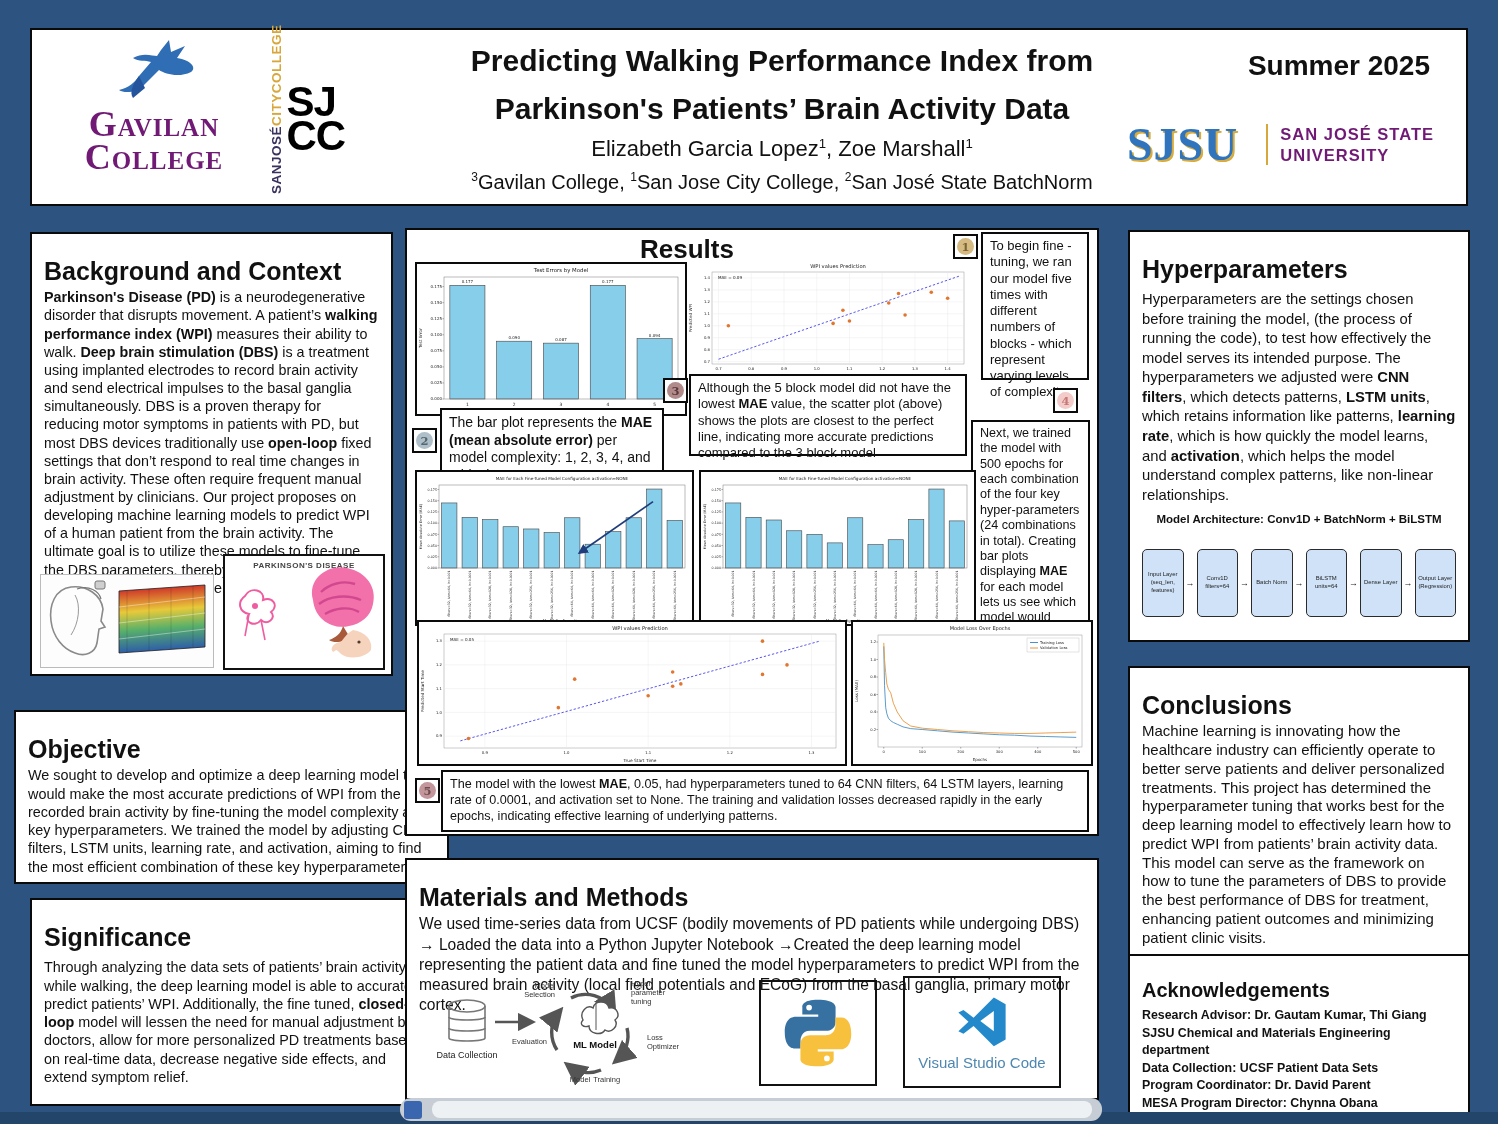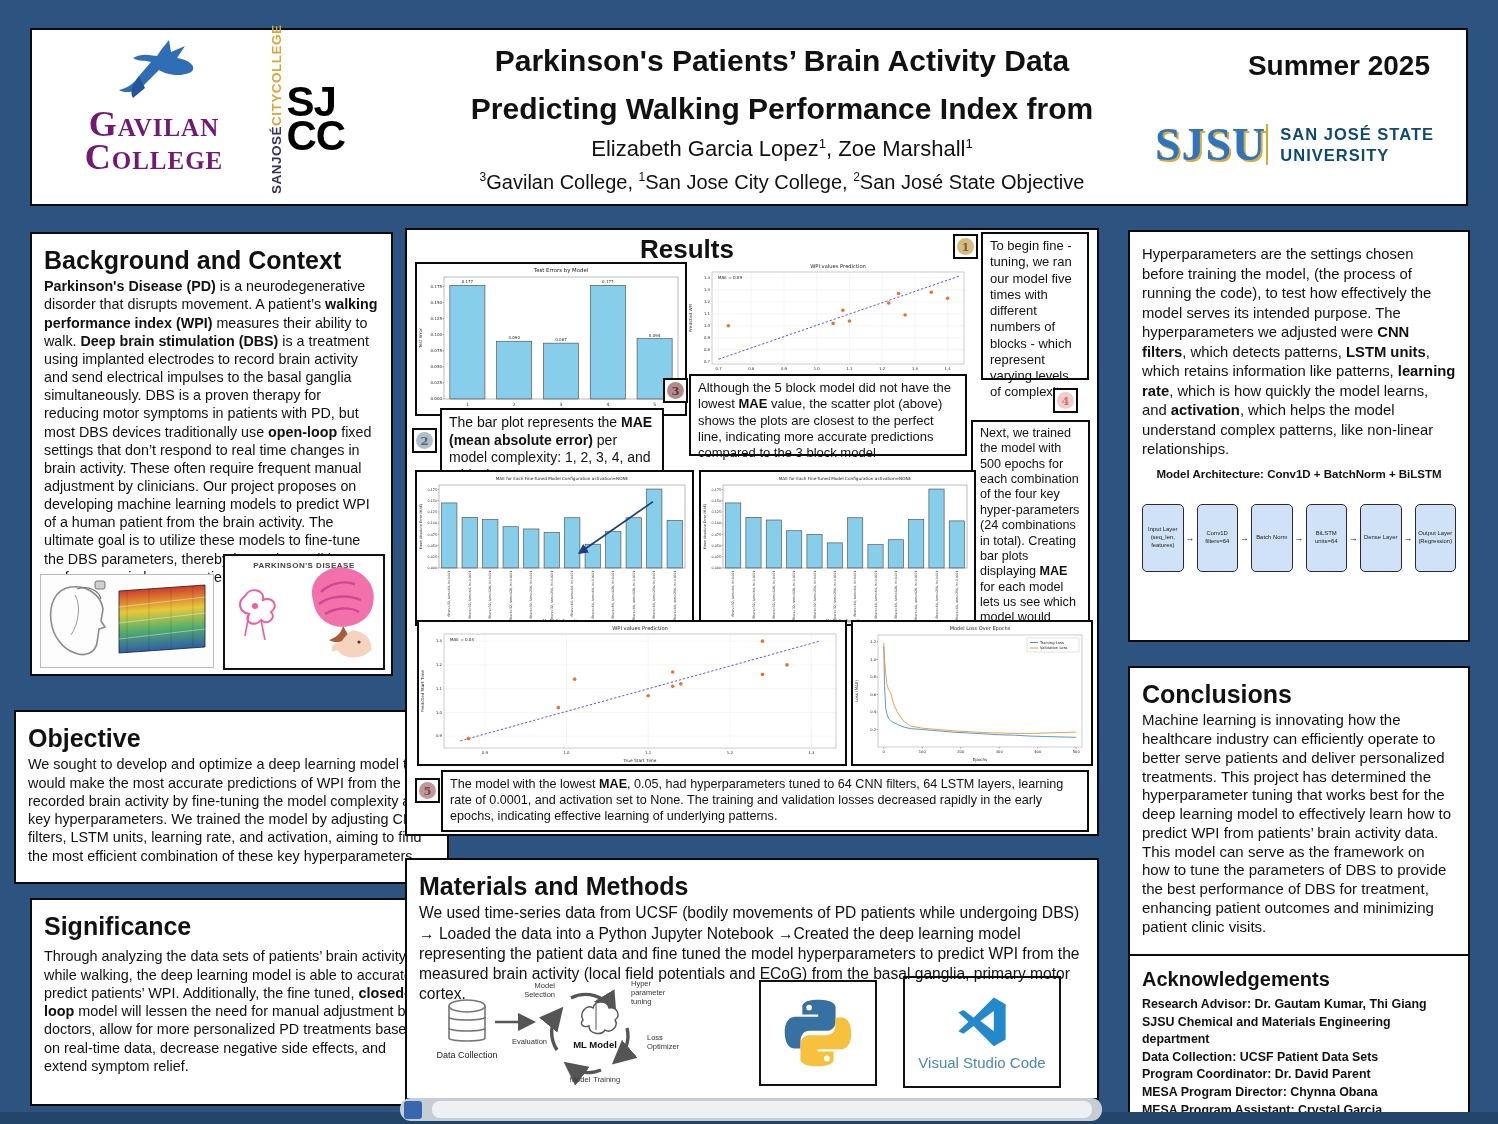--- a/index.html
+++ b/index.html
@@ -1,36 +1,36 @@
 <!DOCTYPE html>
 <html><head>
 <meta charset="utf-8">
 <style>
   html,body{margin:0;padding:0;background:#2b5480;}
   .poster{position:relative;width:1498px;height:1124px;background:#2d5481;font-family:"Liberation Sans",sans-serif;overflow:hidden;color:#111;}
-  .panel{position:absolute;background:#fff;border:2px solid #0a0a0a;box-sizing:border-box;padding:13px 12px;}
+  .panel{position:absolute;background:#fff;border:2px solid #0a0a0a;box-sizing:border-box;padding:24px 12px;}
   .hd{font-weight:bold;font-size:25px;margin:0 0 4px 0;line-height:1.05;}
   .body-txt{font-size:14.4px;line-height:1.27;}
   .notebox{position:absolute;background:#fff;border:2px solid #0a0a0a;box-sizing:border-box;padding:4px 7px;font-size:13px;line-height:1.25;}
   .nbadge{position:absolute;width:25px;height:25px;background:#fff;border:2px solid #0a0a0a;box-sizing:border-box;display:flex;align-items:center;justify-content:center;}
   .nbadge .circ{width:17px;height:17px;border-radius:50%;display:flex;align-items:center;justify-content:center;font-size:11.5px;font-weight:bold;font-family:"DejaVu Serif",serif;}
   .chartbox{position:absolute;background:#fff;border:2px solid #0a0a0a;box-sizing:border-box;overflow:hidden;}
   .plainchart{position:absolute;background:#fff;overflow:hidden;}
   .ctitle{position:absolute;left:0;right:0;text-align:center;font-size:26px;font-weight:bold;}
   .arch-row{display:flex;align-items:center;justify-content:center;margin-top:24px;}
   .arch-box{width:47px;height:66px;background:#cfe2f8;border:1px solid #2b2b2b;border-radius:5px;display:flex;flex-direction:column;align-items:center;justify-content:center;font-size:5.9px;text-align:center;line-height:1.35;color:#222;}
   .arch-arrow{font-size:9px;margin:0 2px;color:#222;}
   .arch-title{text-align:center;font-weight:bold;font-size:11.5px;margin-top:8px;}
   .ack-line{font-size:12.4px;font-weight:600;line-height:1.42;}
   sup{font-size:60%;}
   .logo-gavilan-text{color:#701a75;font-weight:bold;font-variant:small-caps;font-size:36px;line-height:0.92;letter-spacing:1px;font-family:"Liberation Serif",serif;}
   .sjcc-big{color:#000000;font-weight:800;font-size:42px;line-height:0.82;font-family:"Liberation Sans",sans-serif;letter-spacing:-1px;}
   .sjcc-vert{writing-mode:vertical-rl;transform:rotate(180deg);font-weight:bold;font-size:13.5px;letter-spacing:0.5px;line-height:1;}
   .sjsu-acr{font-size:46px;font-weight:bold;color:#2f74bd;text-shadow:2px 2px 0 #d8ab3c;letter-spacing:1px;font-family:"Liberation Serif",serif;}
-  .sjsu-name{color:#0c4a6e;font-weight:bold;font-size:16.5px;letter-spacing:1px;line-height:1.25;border-left:2.5px solid #d8a73c;padding-left:12px;margin-left:0;}
+  .sjsu-name{color:#701a75;font-weight:bold;font-size:16.5px;letter-spacing:1px;line-height:1.25;border-left:2.5px solid #d8a73c;padding-left:12px;margin-left:28px;}
   .scroll-track{position:absolute;left:400px;top:1098px;width:702px;height:23px;background:#c7cdd5;border-radius:11px;}
   .scroll-thumb{position:absolute;left:432px;top:1101px;width:660px;height:17px;background:#eef1f4;border-radius:8px;}
   .scroll-btn{position:absolute;left:404px;top:1101px;width:18px;height:18px;background:#3a66b0;border-radius:3px;}
   .bottom-band{position:absolute;left:0;bottom:0;width:100%;height:12px;background:#24456a;}
 </style>
 </head>
 <body>
 
 <div class="poster">
 
@@ -51,27 +51,27 @@
       <div class="sjcc-vert" style="height:150px;">
         <span style="color:#39315e;">SANJOSÉ</span><span style="color:#d8a73c;">CITYCOLLEGE</span>
       </div>
       <div class="sjcc-big" style="margin-left:3px;">
         <div>SJ</div>
         <div>CC</div>
       </div>
     </div>
 
     <div style="position:absolute;left:385px;top:0;width:730px;text-align:center;">
+      <div style="font-size:30px;font-weight:bold;margin-top:14px;">Predicting Walking Performance Index from</div>
       <div style="font-size:30px;font-weight:bold;margin-top:14px;">Parkinson's Patients’ Brain Activity Data</div>
-      <div style="font-size:30px;font-weight:bold;margin-top:14px;">Predicting Walking Performance Index from</div>
       <div style="font-size:22px;margin-top:10px;">
         <span>Elizabeth Garcia Lopez</span><sup>1</sup><span>, </span><span>Zoe Marshall</span><sup>1</sup>
       </div>
       <div style="font-size:20px;margin-top:8px;">
-        <sup>3</sup><span>Gavilan College, </span><sup>1</sup><span>San Jose City College, </span><sup>2</sup><span>San José State Objective</span>
+        <sup>3</sup><span>Gavilan College, </span><sup>1</sup><span>San Jose City College, </span><sup>2</sup><span>San José State BatchNorm</span>
       </div>
     </div>
 
     <div style="position:absolute;right:36px;top:20px;font-size:28px;font-weight:bold;">Summer 2025</div>
     <div style="position:absolute;right:32px;top:88px;display:flex;align-items:center;">
       <div class="sjsu-acr">SJSU</div>
       <div class="sjsu-name">
         <div>SAN JOSÉ STATE</div>
         <div>UNIVERSITY</div>
       </div>
@@ -462,20 +462,21 @@
 
     <div style="position:absolute;left:496px;bottom:10px;width:154px;height:108px;border:2px solid #111;display:flex;flex-direction:column;align-items:center;justify-content:center;">
       <svg width="54" height="54" viewBox="0 0 64 64">
         <path d="M46 4 L22 28 L10 19 L4 22 L16 33 L4 44 L10 47 L22 38 L46 62 L60 54 V12 Z M46 20 V44 L30 32 Z" fill="#2489ca"></path>
       </svg>
       <div style="font-size:15px;color:#4e87b0;margin-top:6px;">Visual Studio Code</div>
     </div>
   </div>
 
   <div class="panel" style="left:1128px;top:230px;width:342px;height:412px;">
+    <h2 class="hd" style="margin-bottom:8px;">Hyperparameters</h2>
     <div class="body-txt" style="font-size:14.8px;line-height:1.32;"><span>Hyperparameters are the settings chosen before training the model, (the process of running the code), to test how effectively the model serves its intended purpose. The hyperparameters we adjusted were </span><b>CNN filters</b><span>, which detects patterns, </span><b>LSTM units</b><span>, which retains information like patterns, </span><b>learning rate</b><span>, which is how quickly the model learns, and </span><b>activation</b><span>, which helps the model understand complex patterns, like non-linear relationships.</span></div>
     <div class="arch-title">Model Architecture: Conv1D + BatchNorm + BiLSTM</div>
     <div class="arch-row">
       <div class="arch-box">
           <span>Input Layer</span>
           <span>(seq_len, features)</span>
         </div>
       <span class="arch-arrow">→</span>
       <div class="arch-box">
           <span>Conv1D</span>

